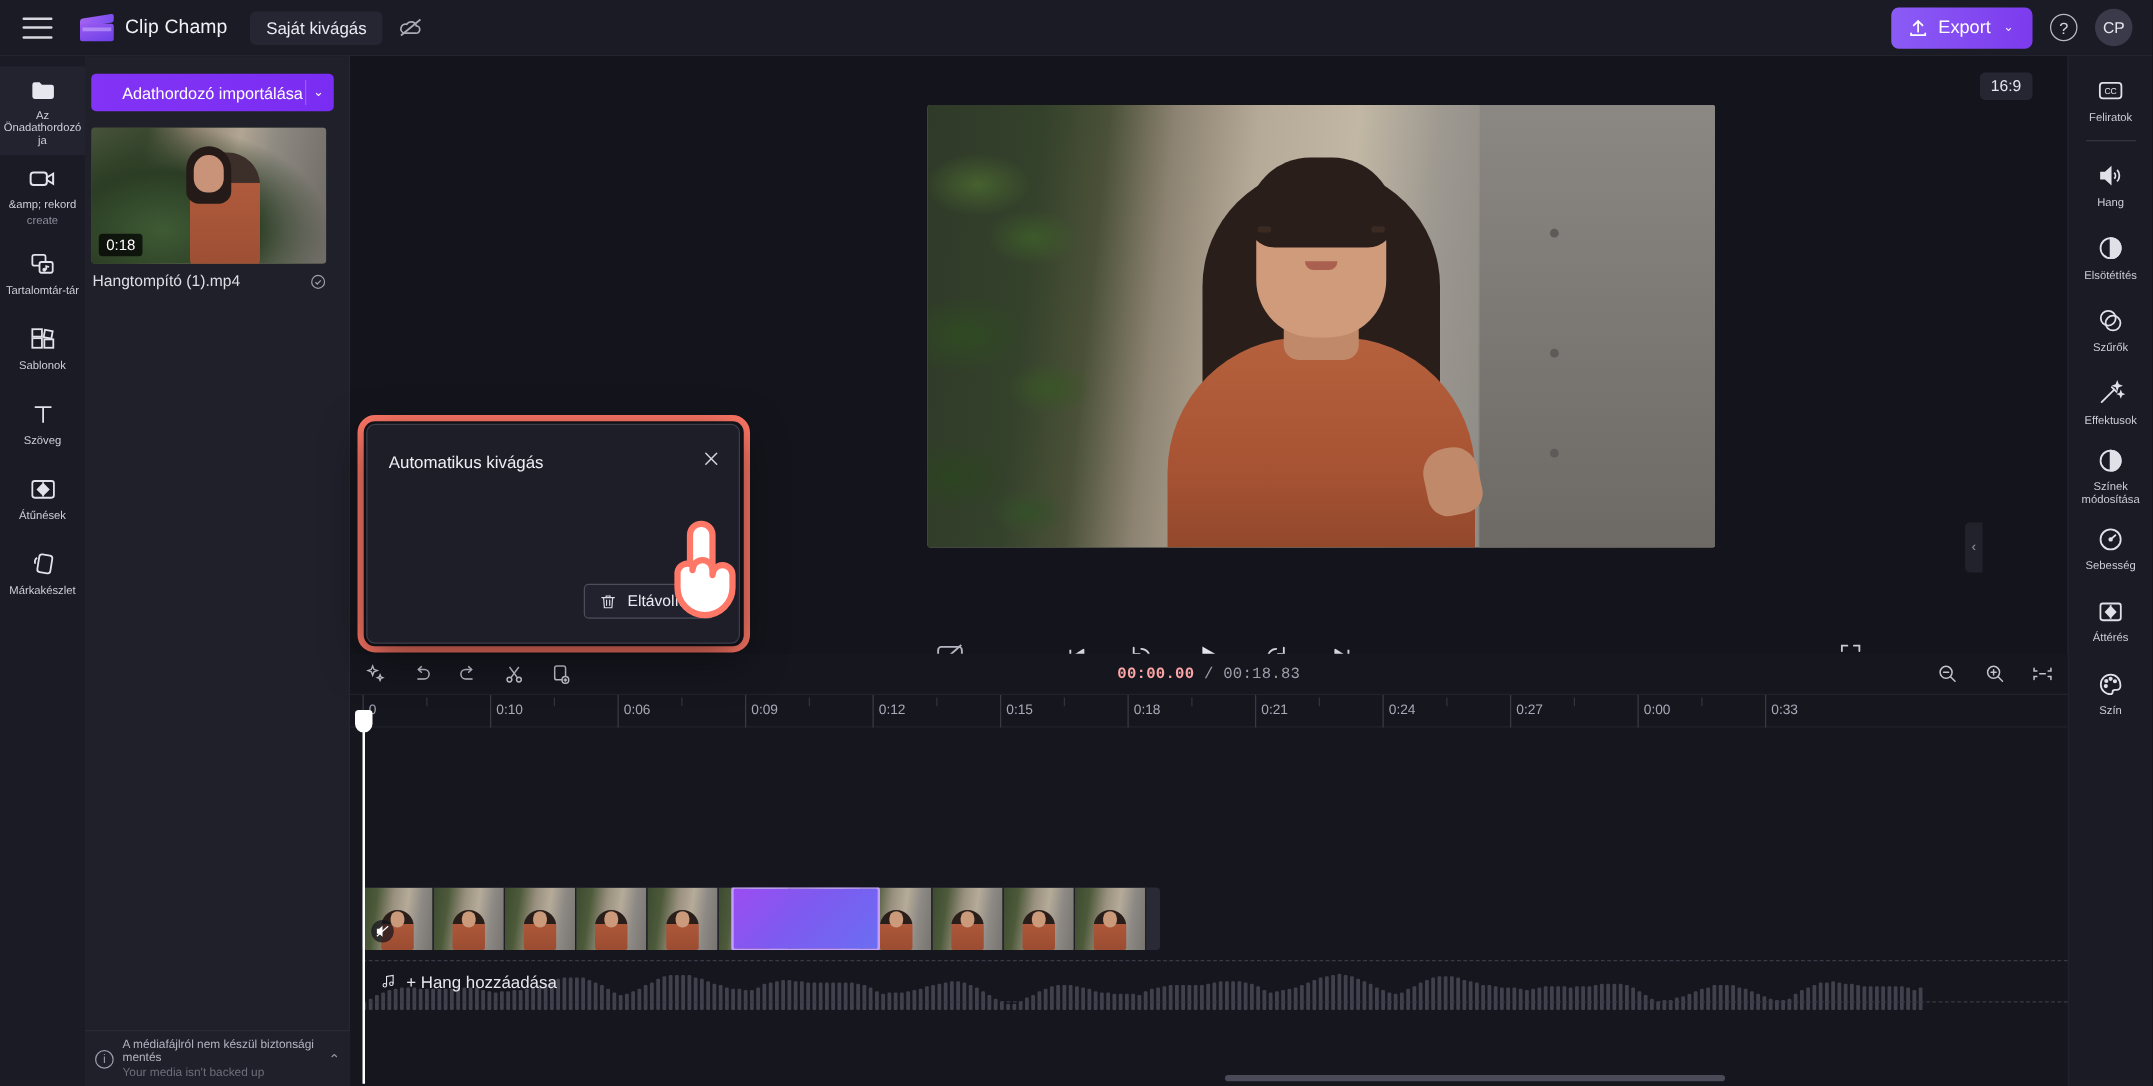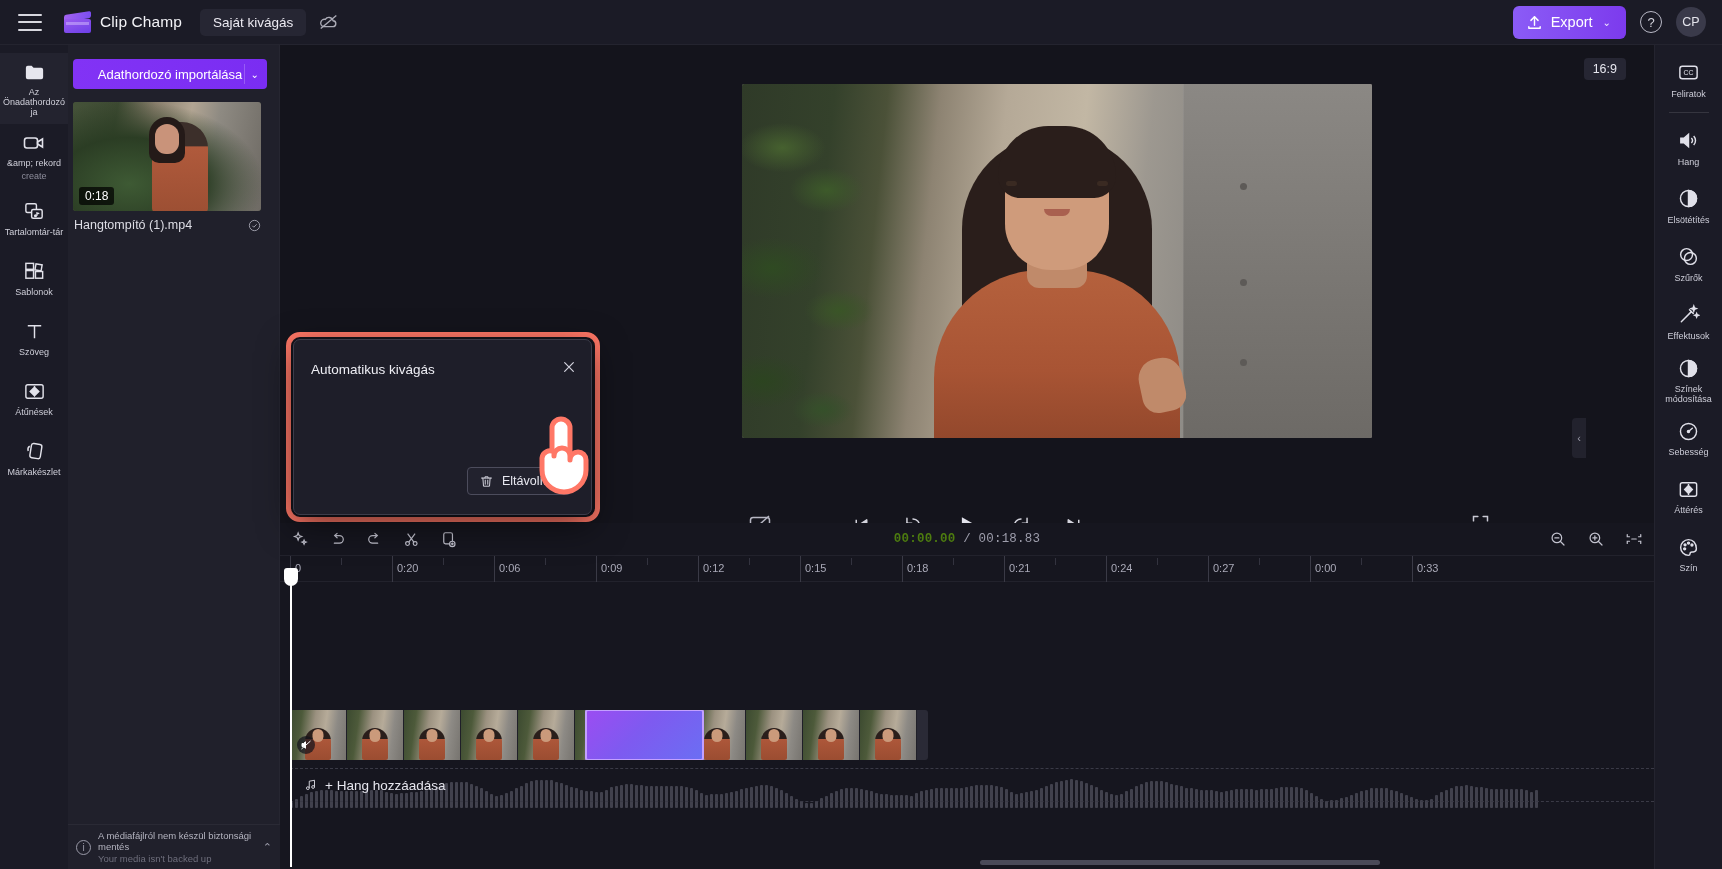--- a/index.html
+++ b/index.html
@@ -176,21 +176,21 @@
   .rr-item .lbl { font-size: 9px; color: #cdcdd8; text-align: center; line-height: 1.12; max-width:64px;}
   .rr-sep { width: 40px; height: 1px; background: #35353f; margin: 3px 0 6px; }
 
   
   .timeline { position:absolute; left: 280px; right: 68px; top: 523px; bottom: 0; background: #16161f; }
   .tl-toolbar { position:relative; height: 33px; display:flex; align-items:center; padding-left:10px; gap: 17px;
     border-bottom: 1px solid #22222c; }
   .tb-ico { width: 20px; height: 20px; color: #c3c3cf; cursor:pointer; display:flex;align-items:center;justify-content:center;}
   .tl-time { position:absolute; left: 50%; transform: translateX(-50%); font-size: 12.5px;
     font-family: "Liberation Mono", monospace; letter-spacing: .2px; }
-  .tl-time .cur { color: #4d7c0f; font-weight: bold; }
+  .tl-time .cur { color: #fca5a5; font-weight: bold; }
   .tl-time .tot { color: #9e9eac; }
   .tl-toolbar-right { position:absolute; right: 10px; display:flex; align-items:center; gap: 18px;}
 
   .tl-ruler { position:relative; height: 26px; border-bottom: 1px solid #22222c; }
   .tick { position:absolute; top: 0; height: 26px; border-left: 1px solid #3a3a46; }
   .tick span { position:absolute; left: 4px; top: 6px; font-size: 11px; color: #a9a9b7; white-space: nowrap;}
   .tick.minor { height: 7px; top: 2px; border-left: 1px solid #33333f;}
 
   .tl-body { position: relative; height: 285px; }
   .text-track { position:absolute; left: 10px; right: 0; top: 87px; height: 36px;
@@ -621,21 +621,21 @@
         </div>
       </div>
     </div>
 
     <div class="tl-ruler">
       <div class="tick" style="left:10px">
           <span>0</span>
         </div>
       <div class="tick minor" style="left:61px"></div>
       <div class="tick" style="left:112px">
-          <span>0:20</span>
+          <span>0:10</span>
         </div>
       <div class="tick minor" style="left:163px"></div>
       <div class="tick" style="left:214px">
           <span>0:06</span>
         </div>
       <div class="tick minor" style="left:265px"></div>
       <div class="tick" style="left:316px">
           <span>0:09</span>
         </div>
       <div class="tick minor" style="left:367px"></div>

